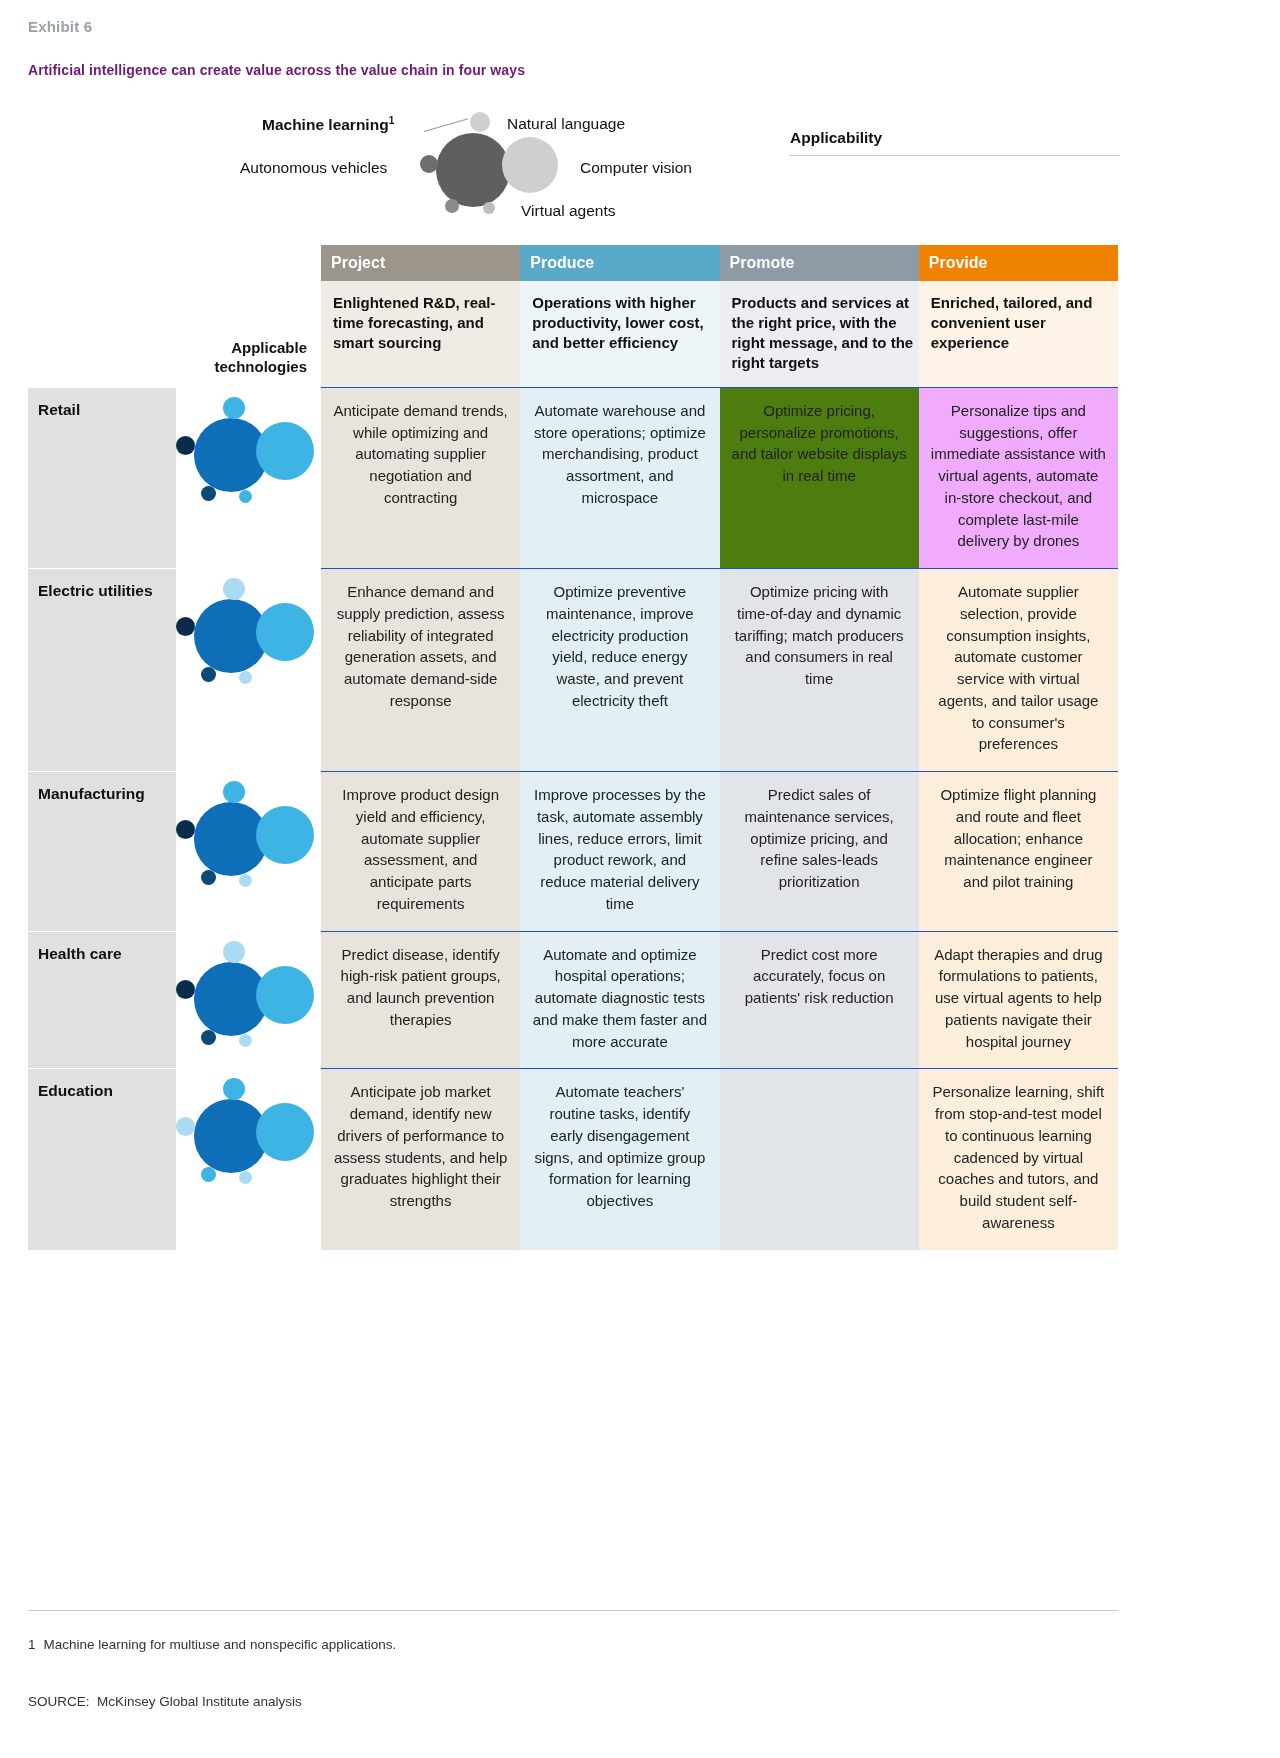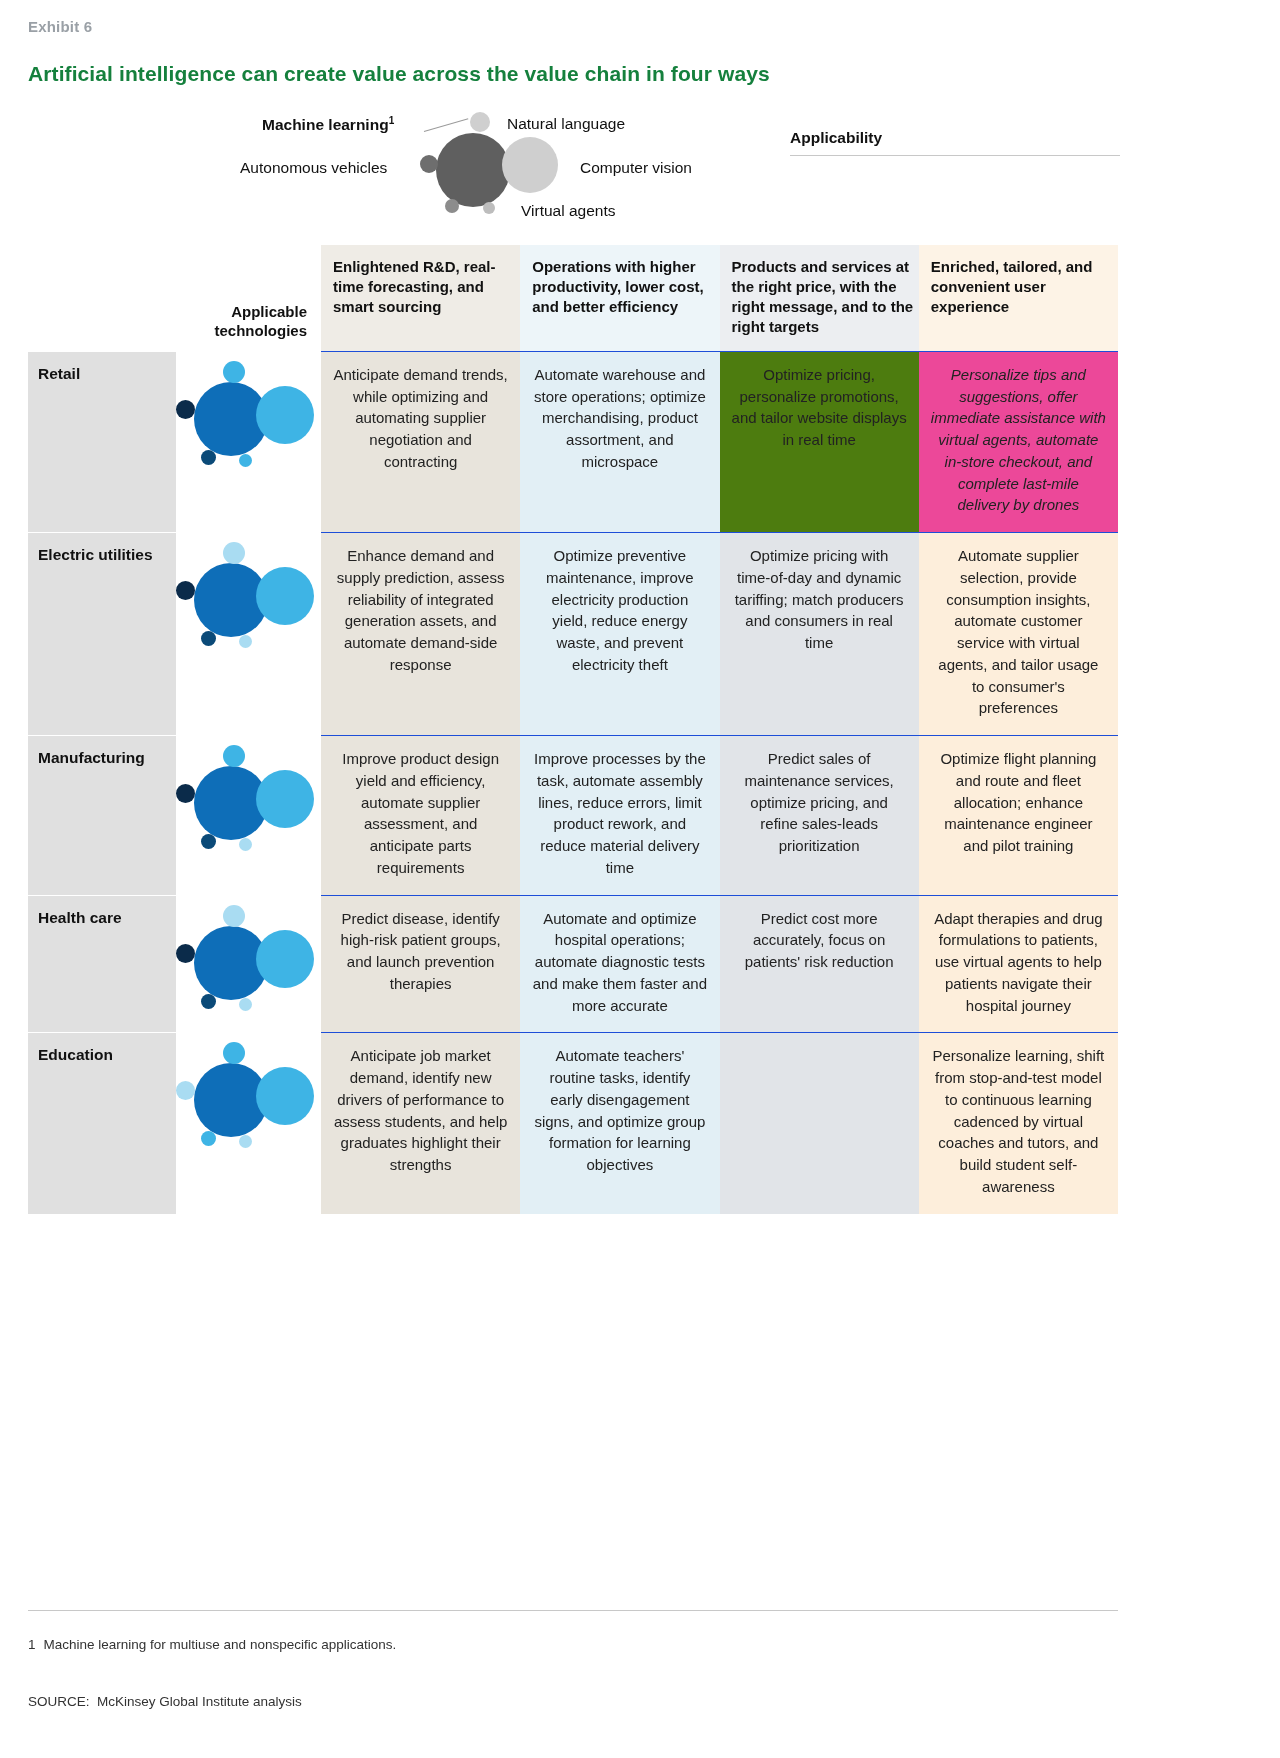--- a/index.html
+++ b/index.html
@@ -26,23 +26,23 @@
     top: 18px;
     font-size: 15px;
     font-weight: bold;
     color: #9aa0a6;
     letter-spacing: 0.2px;
   }
   .exhibit-title {
     position: absolute;
     left: 28px;
     top: 62px;
-    font-size: 21px;
-    font-weight: bold;
-    color: #15803d;
+    font-size: 14px;
+    font-weight: bold;
+    color: #701a75;
     letter-spacing: 0.1px;
   }
 
   
   .key-area {
     position: absolute;
     left: 0;
     top: 105px;
     width: 1280px;
     height: 125px;
@@ -258,20 +258,28 @@
       <colgroup>
         <col class="c-row">
           <col class="c-tech">
         <col class="c-col">
           <col class="c-col">
           <col class="c-col">
           <col class="c-col">
       </colgroup>
 
       <tbody>
+          <tr>
+        <td></td>
+            <td></td>
+        <td class="hdr-band" style="background:#9b958c;">Project</td>
+        <td class="hdr-band" style="background:#5aa9c8;">Produce</td>
+        <td class="hdr-band" style="background:#8e9aa6;">Promote</td>
+        <td class="hdr-band" style="background:#ef8200;">Provide</td>
+      </tr>
 
       <tr>
         <td></td>
         <td class="tech-head">Applicable technologies</td>
         <td class="hdr-desc" style="background:#efece6;">Enlightened R&amp;D, real-time forecasting, and smart sourcing</td>
         <td class="hdr-desc" style="background:#edf5f9;">Operations with higher productivity, lower cost, and better efficiency</td>
         <td class="hdr-desc" style="background:#eceef1;">Products and services at the right price, with the right message, and to the right targets</td>
         <td class="hdr-desc" style="background:#fdf3e6;">Enriched, tailored, and convenient user experience</td>
       </tr>
 
@@ -283,21 +291,21 @@
             <div class="bub" style="left:80px; top:28px; width:58px; height:58px; background:#3eb4e5;"></div>
             <div class="bub" style="left:47px; top:3px; width:22px; height:22px; background:#3eb4e5;"></div>
             <div class="bub" style="left:0px; top:42px; width:19px; height:19px; background:#0b2b4a;"></div>
             <div class="bub" style="left:25px; top:92px; width:15px; height:15px; background:#0b4a78;"></div>
             <div class="bub" style="left:63px; top:96px; width:13px; height:13px; background:#3eb4e5;"></div>
           </div>
         </td>
         <td class="cell" style="background:#e8e4dc;">Anticipate demand trends, while optimizing and automating supplier negotiation and contracting</td>
         <td class="cell" style="background:#e2eff5;">Automate warehouse and store operations; optimize merchandising, product assortment, and microspace</td>
         <td class="cell" style="background:#4d7c0f;">Optimize pricing, personalize promotions, and tailor website displays in real time</td>
-        <td class="cell" style="background:#ec4899;font-style:italic;">Personalize tips and suggestions, offer immediate assistance with virtual agents, automate in-store checkout, and complete last-mile delivery by drones</td>
+        <td class="cell" style="background:#f0abfc;">Personalize tips and suggestions, offer immediate assistance with virtual agents, automate in-store checkout, and complete last-mile delivery by drones</td>
       </tr>
 
       <tr>
         <td class="row-label">Electric utilities</td>
         <td class="techcell">
           <div class="bubblewrap">
             <div class="bub" style="left:18px; top:24px; width:74px; height:74px; background:#0e6eb8;"></div>
             <div class="bub" style="left:80px; top:28px; width:58px; height:58px; background:#3eb4e5;"></div>
             <div class="bub" style="left:47px; top:3px; width:22px; height:22px; background:#a9dcf2;"></div>
             <div class="bub" style="left:0px; top:42px; width:19px; height:19px; background:#0b2b4a;"></div>

